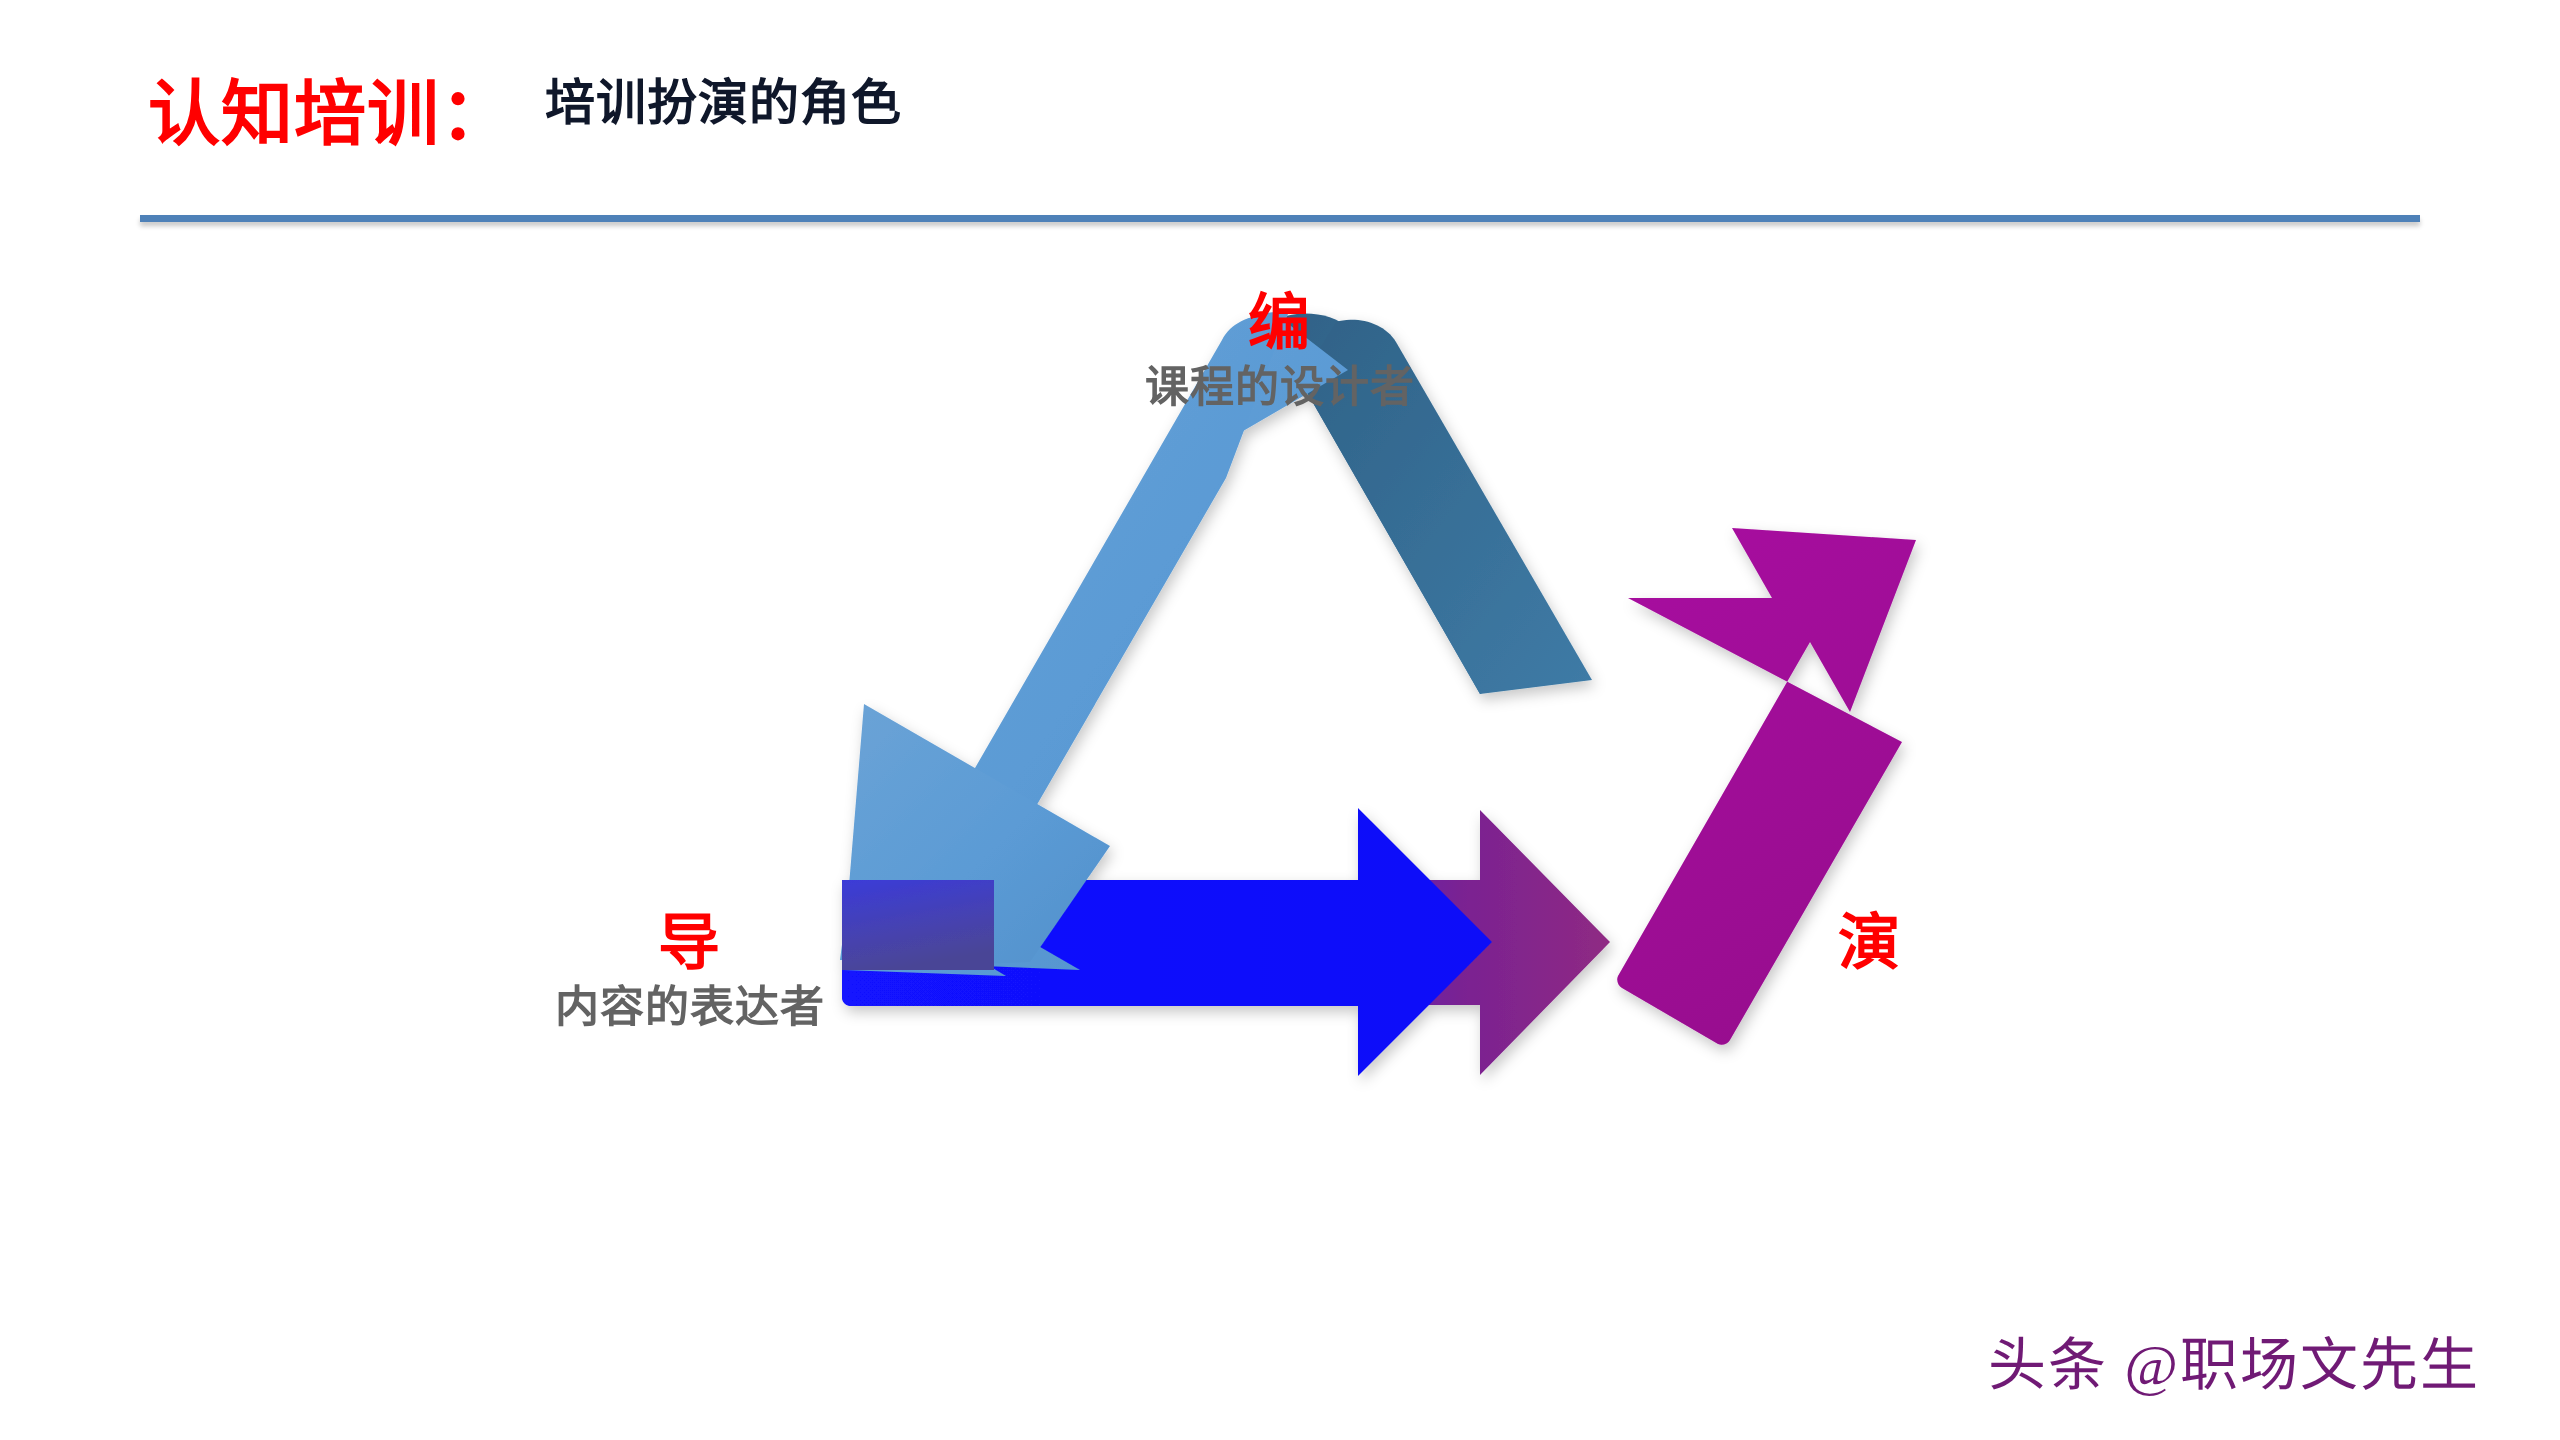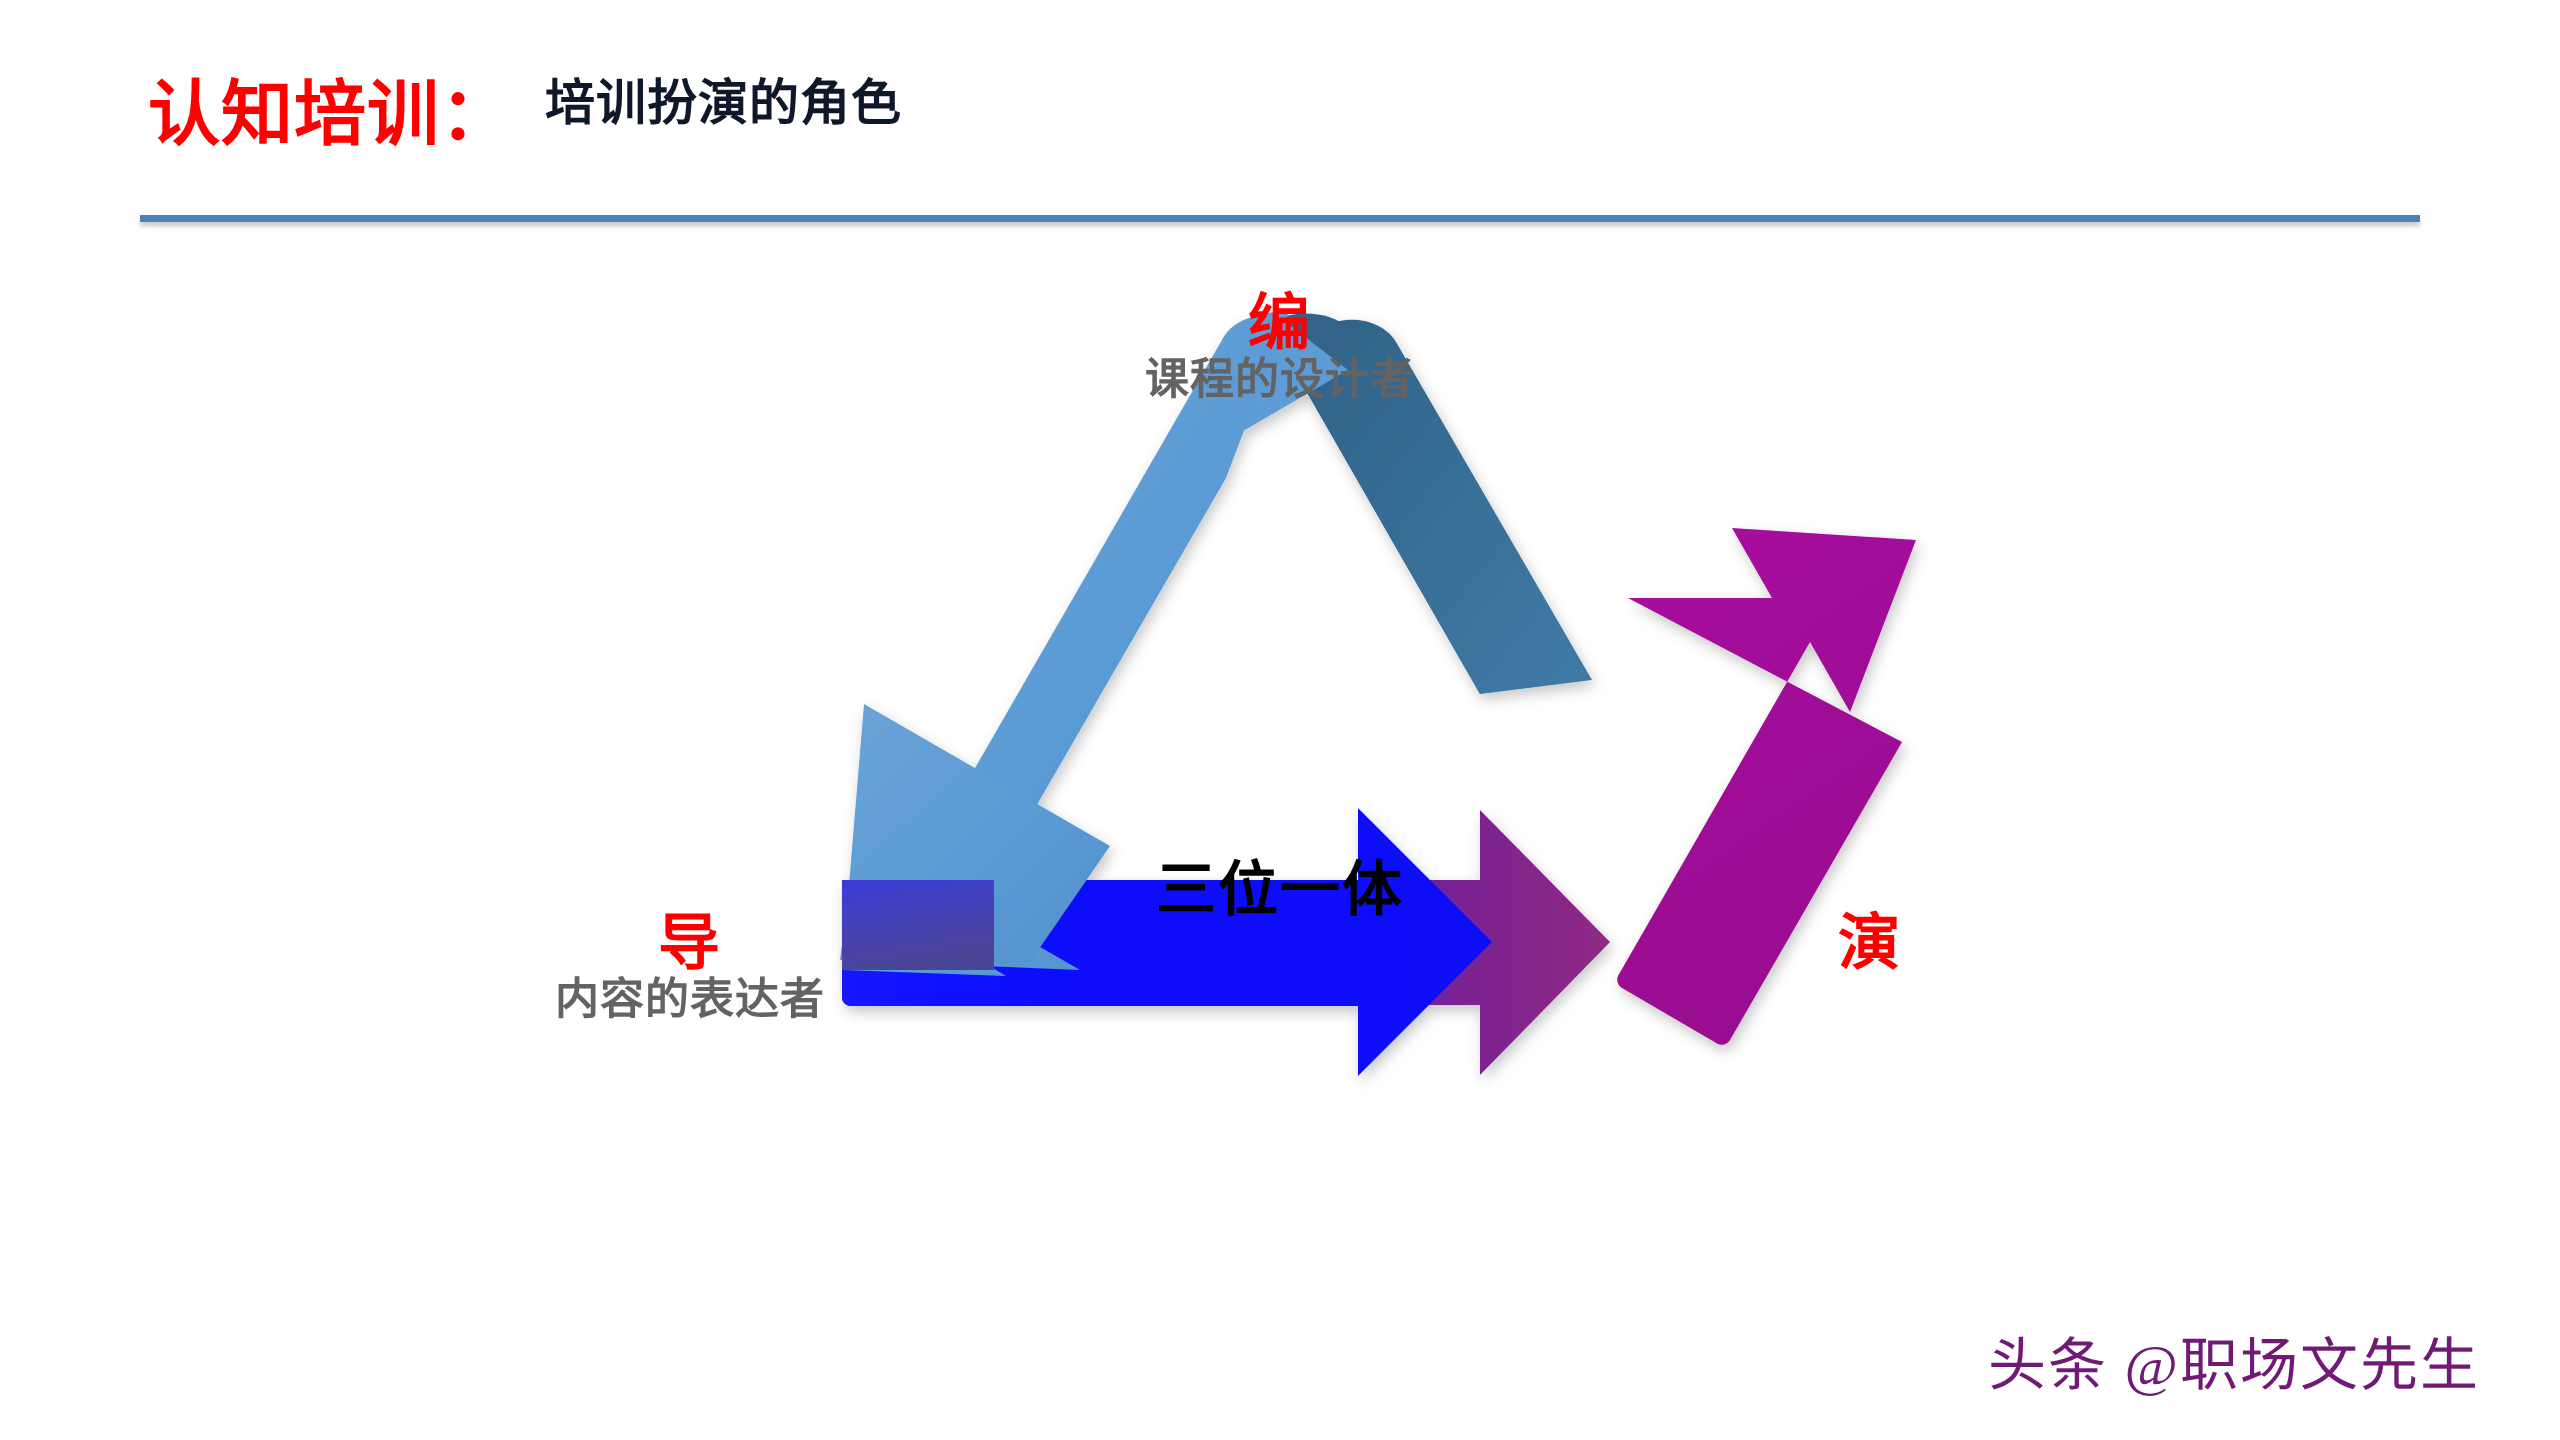--- a/index.html
+++ b/index.html
@@ -96,20 +96,21 @@
     color: #ff0000;
     line-height: 1.05;
     letter-spacing: 2px;
   }
   .node-desc {
     font-size: 44px;
     font-weight: 700;
     color: #636363;
     line-height: 1.1;
     letter-spacing: 1px;
+    margin-top: 8px;
   }
   #label-top {
     left: 1030px;
     top: 290px;
     width: 500px;
   }
   #label-left {
     left: 430px;
     top: 910px;
     width: 520px;
@@ -275,21 +276,20 @@
 
       <path d="M 62 610
                L 214 610
                L 214 700
                L 62 700
                Z" fill="url(#gBlendL)"></path>
 
     </g>
   </svg>
 
-  <div id="center-label">三位一体</div>
 </div>
 
 <div class="node-label" id="label-top">
   <div class="node-key">编</div>
   <div class="node-desc">课程的设计者</div>
 </div>
 
 <div class="node-label" id="label-left">
   <div class="node-key">导</div>
   <div class="node-desc">内容的表达者</div>

